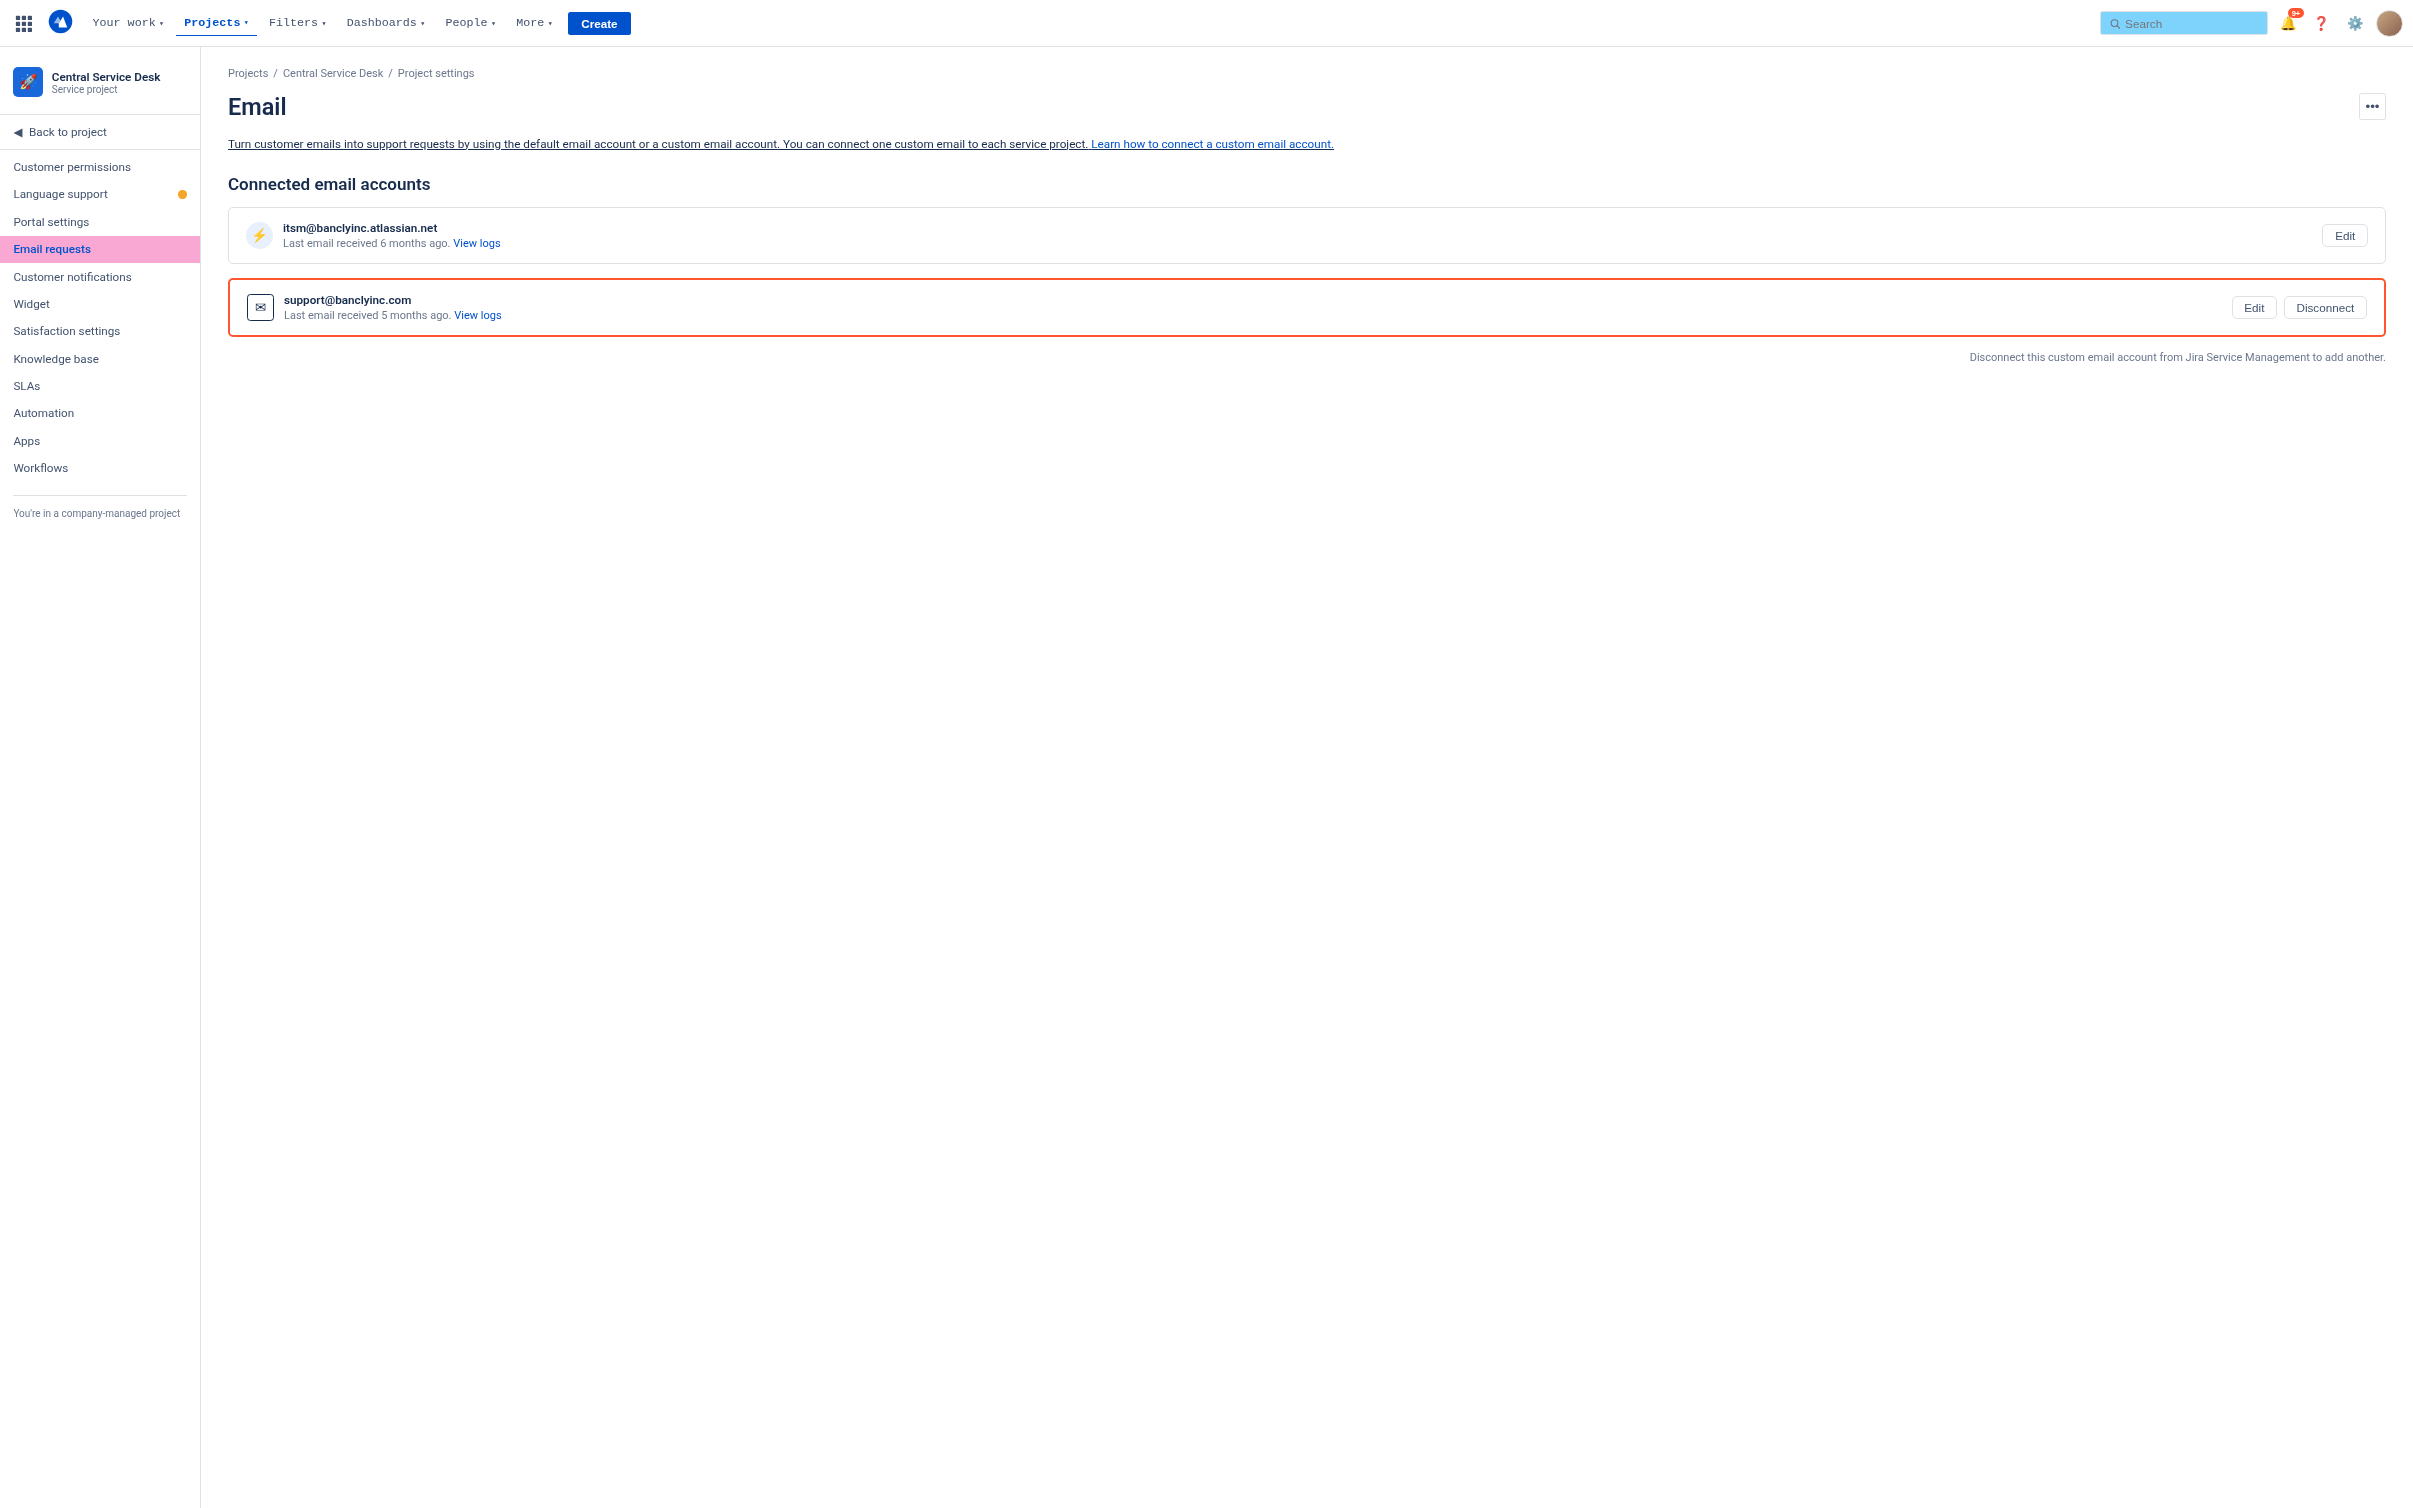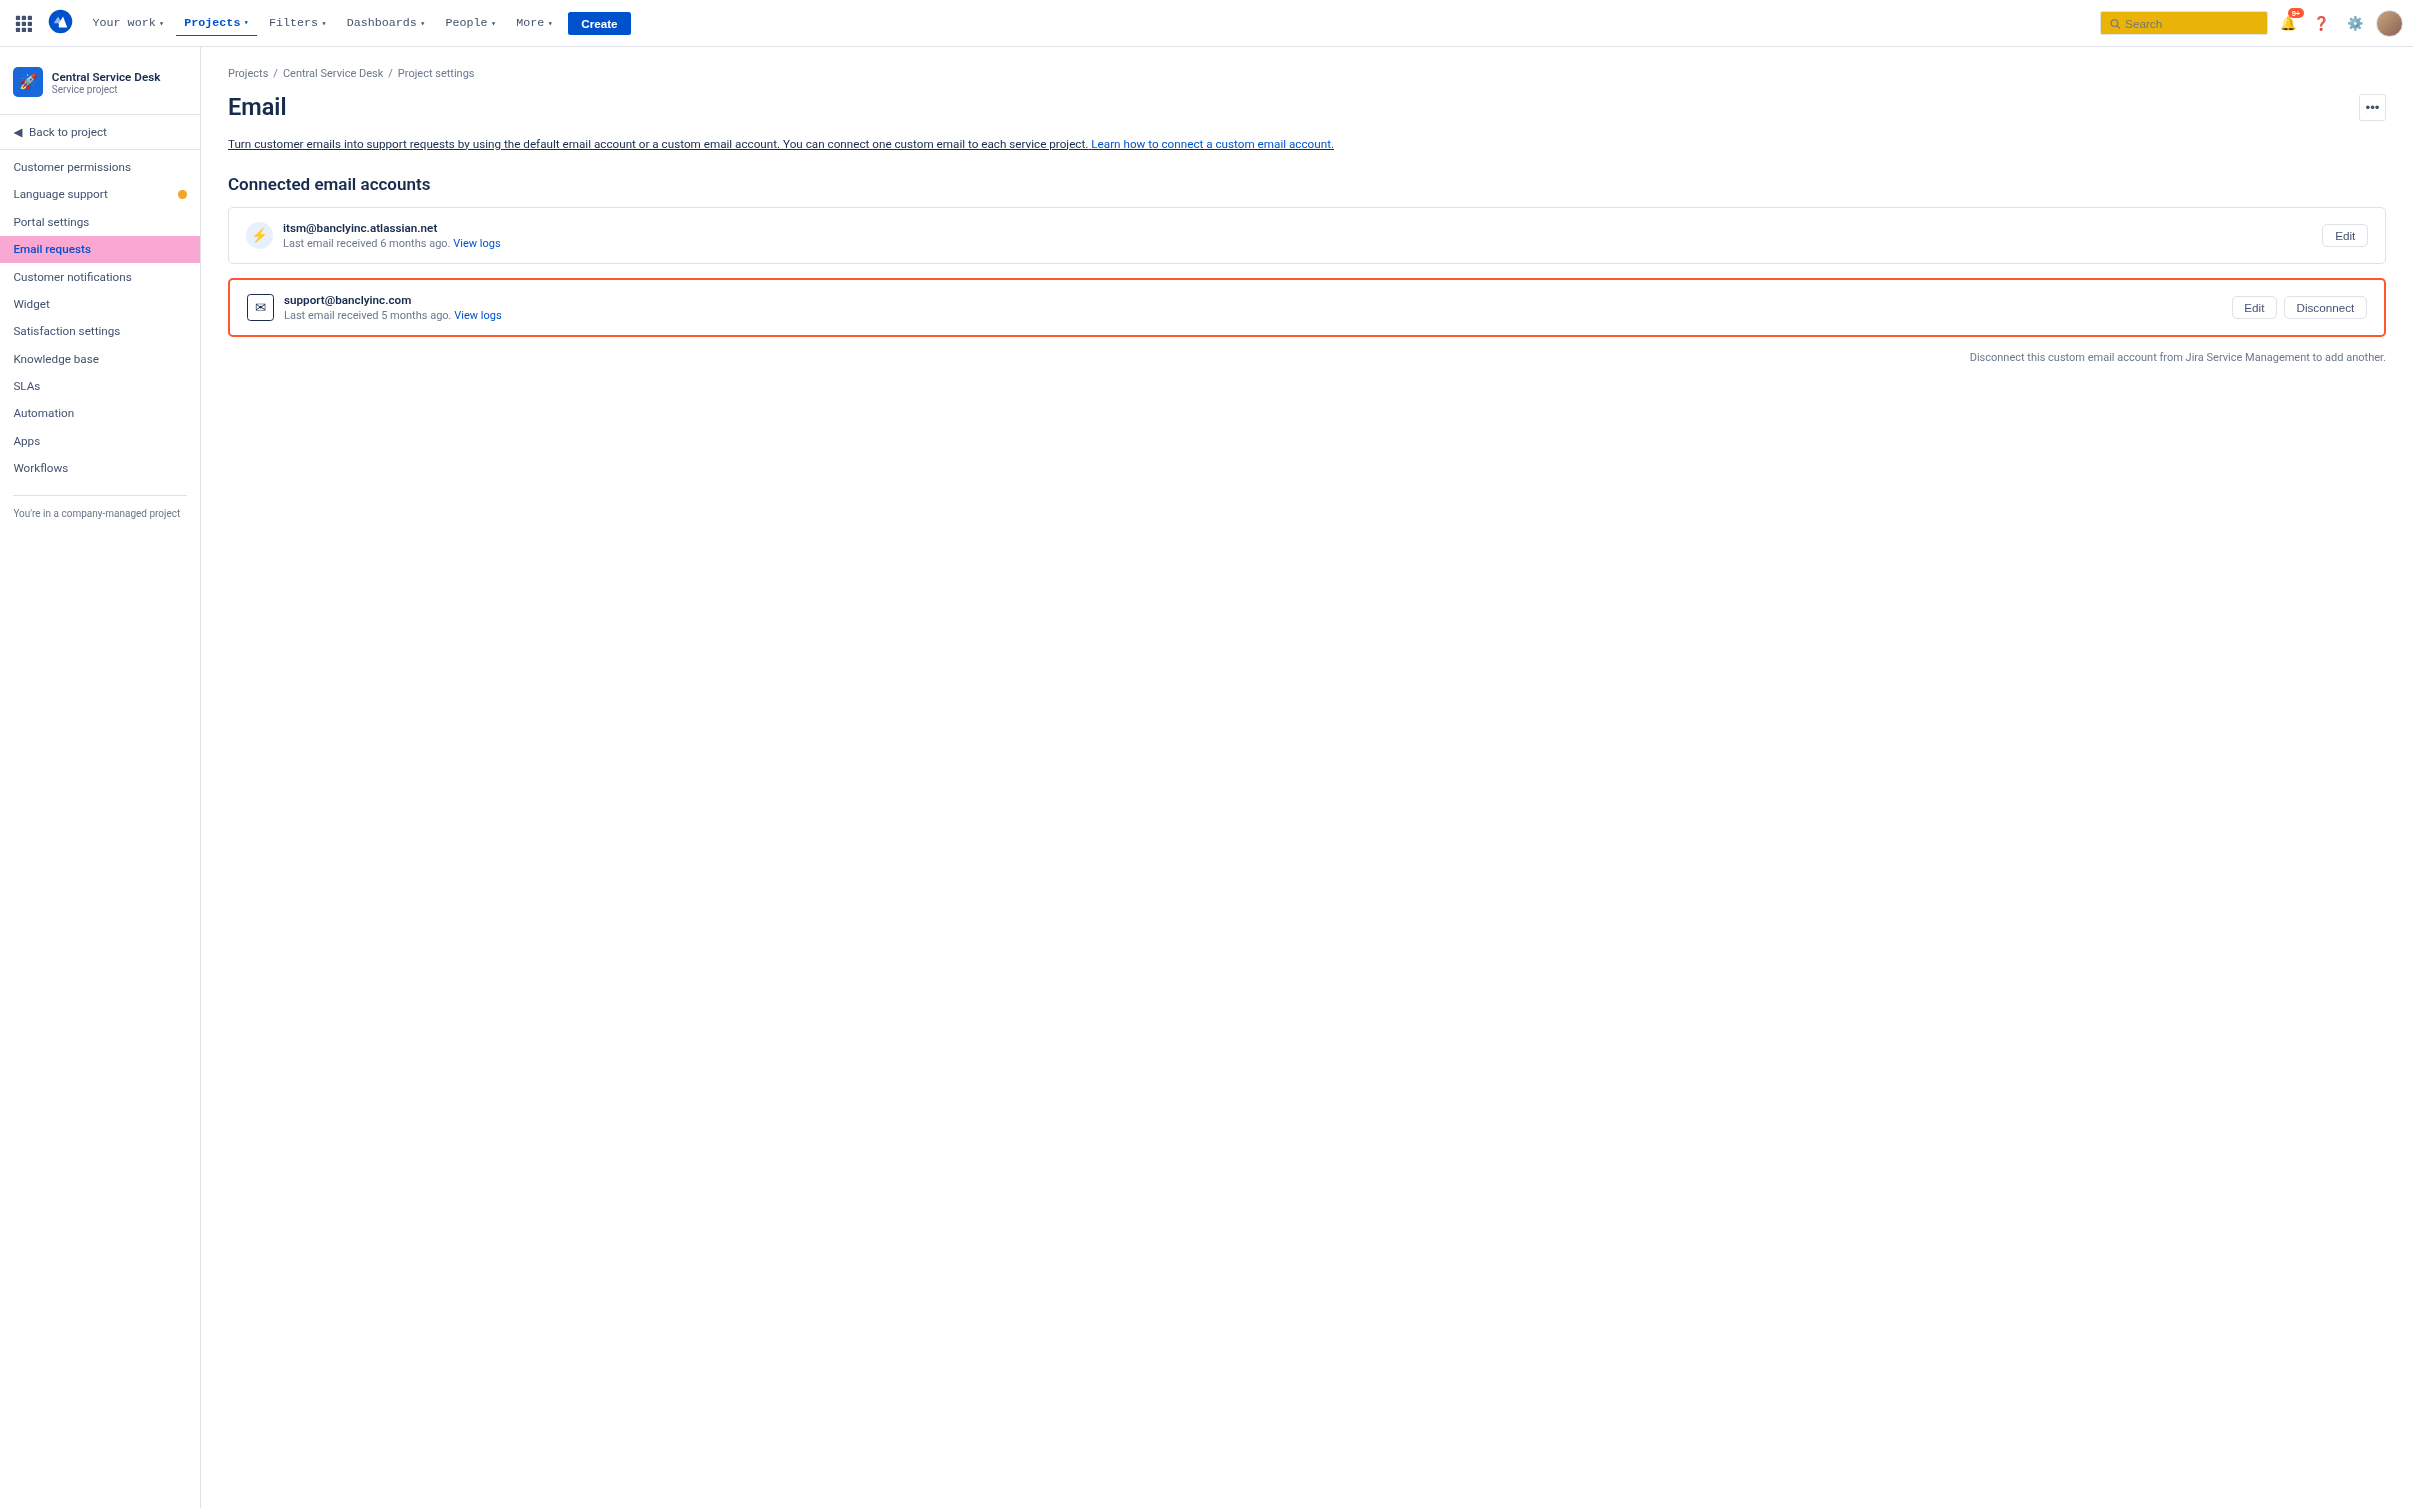--- a/index.html
+++ b/index.html
@@ -25,21 +25,21 @@
     .nav-item .chevron { font-size: 8.4px; }
     .create-btn {
       background: #0052cc; color: #fff; border: none; border-radius: 2.5px;
       padding: 5px 13.4px; font-size: 11.7px; font-weight: 600; cursor: pointer;
       margin-left: 3.4px;
     }
     .topnav-right { margin-left: auto; display: flex; align-items: center; gap: 6.7px; }
     .search-box {
       display: flex; align-items: flex-end; gap: 5px;
       border: 0.8px solid #dfe1e6; border-radius: 2.5px;
-      padding: 4.2px 8.4px; width: 168px; background: #eab308;
+      padding: 4.2px 8.4px; width: 168px; background: #7dd3fc;
     }
     .search-box input {
       border: none; background: transparent; font-size: 11.7px;
       color: #42526e; outline: none; width: 100%;
     }
     .icon-btn {
       width: 27px; height: 27px; border-radius: 50%; display: flex;
       align-items: center; justify-content: center; cursor: pointer;
       border: none; background: transparent; font-size: 13.4px; color: #42526e;
       position: relative;
@@ -83,21 +83,21 @@
       border-radius: 0;
     }
     .sidebar-item.active { background: #f9a8d4; color: #0052cc; font-weight: 500; }
     .dot { width: 8.4px; height: 8.4px; border-radius: 50%; background: #f4a429; }
 
     
     .main { flex: 1; overflow-y: auto; padding: 20px 27px; }
     .breadcrumb { display: flex; align-items: center; gap: 5px; font-size: 11px; color: #6b778c; margin-bottom: 13.4px; }
     .breadcrumb a { color: #6b778c; text-decoration: none; }
     .breadcrumb-sep { color: #6b778c; }
-    .page-header { display: flex; align-items: flex-end; justify-content: space-between; margin-bottom: 13.4px; }
+    .page-header { display: flex; align-items: flex-start; justify-content: space-between; margin-bottom: 13.4px; }
     .page-title { font-size: 23.5px; font-weight: 600; color: #172b4d; }
     .more-btn {
       width: 27px; height: 27px; border-radius: 2.5px; border: 0.8px solid #dfe1e6;
       background: #fff; display: flex; align-items: center; justify-content: center;
       cursor: pointer; font-size: 13.4px; color: #42526e;
     }
     .description { font-size: 11.7px; line-height: 1.6; color: #172b4d; margin-bottom: 10px; text-decoration: underline; }
     .description a, .link { color: #0052cc; text-decoration: none; }
 
     .section-title { font-size: 17px; font-weight: 600; color: #172b4d; margin: 20px 0 13.4px; }

